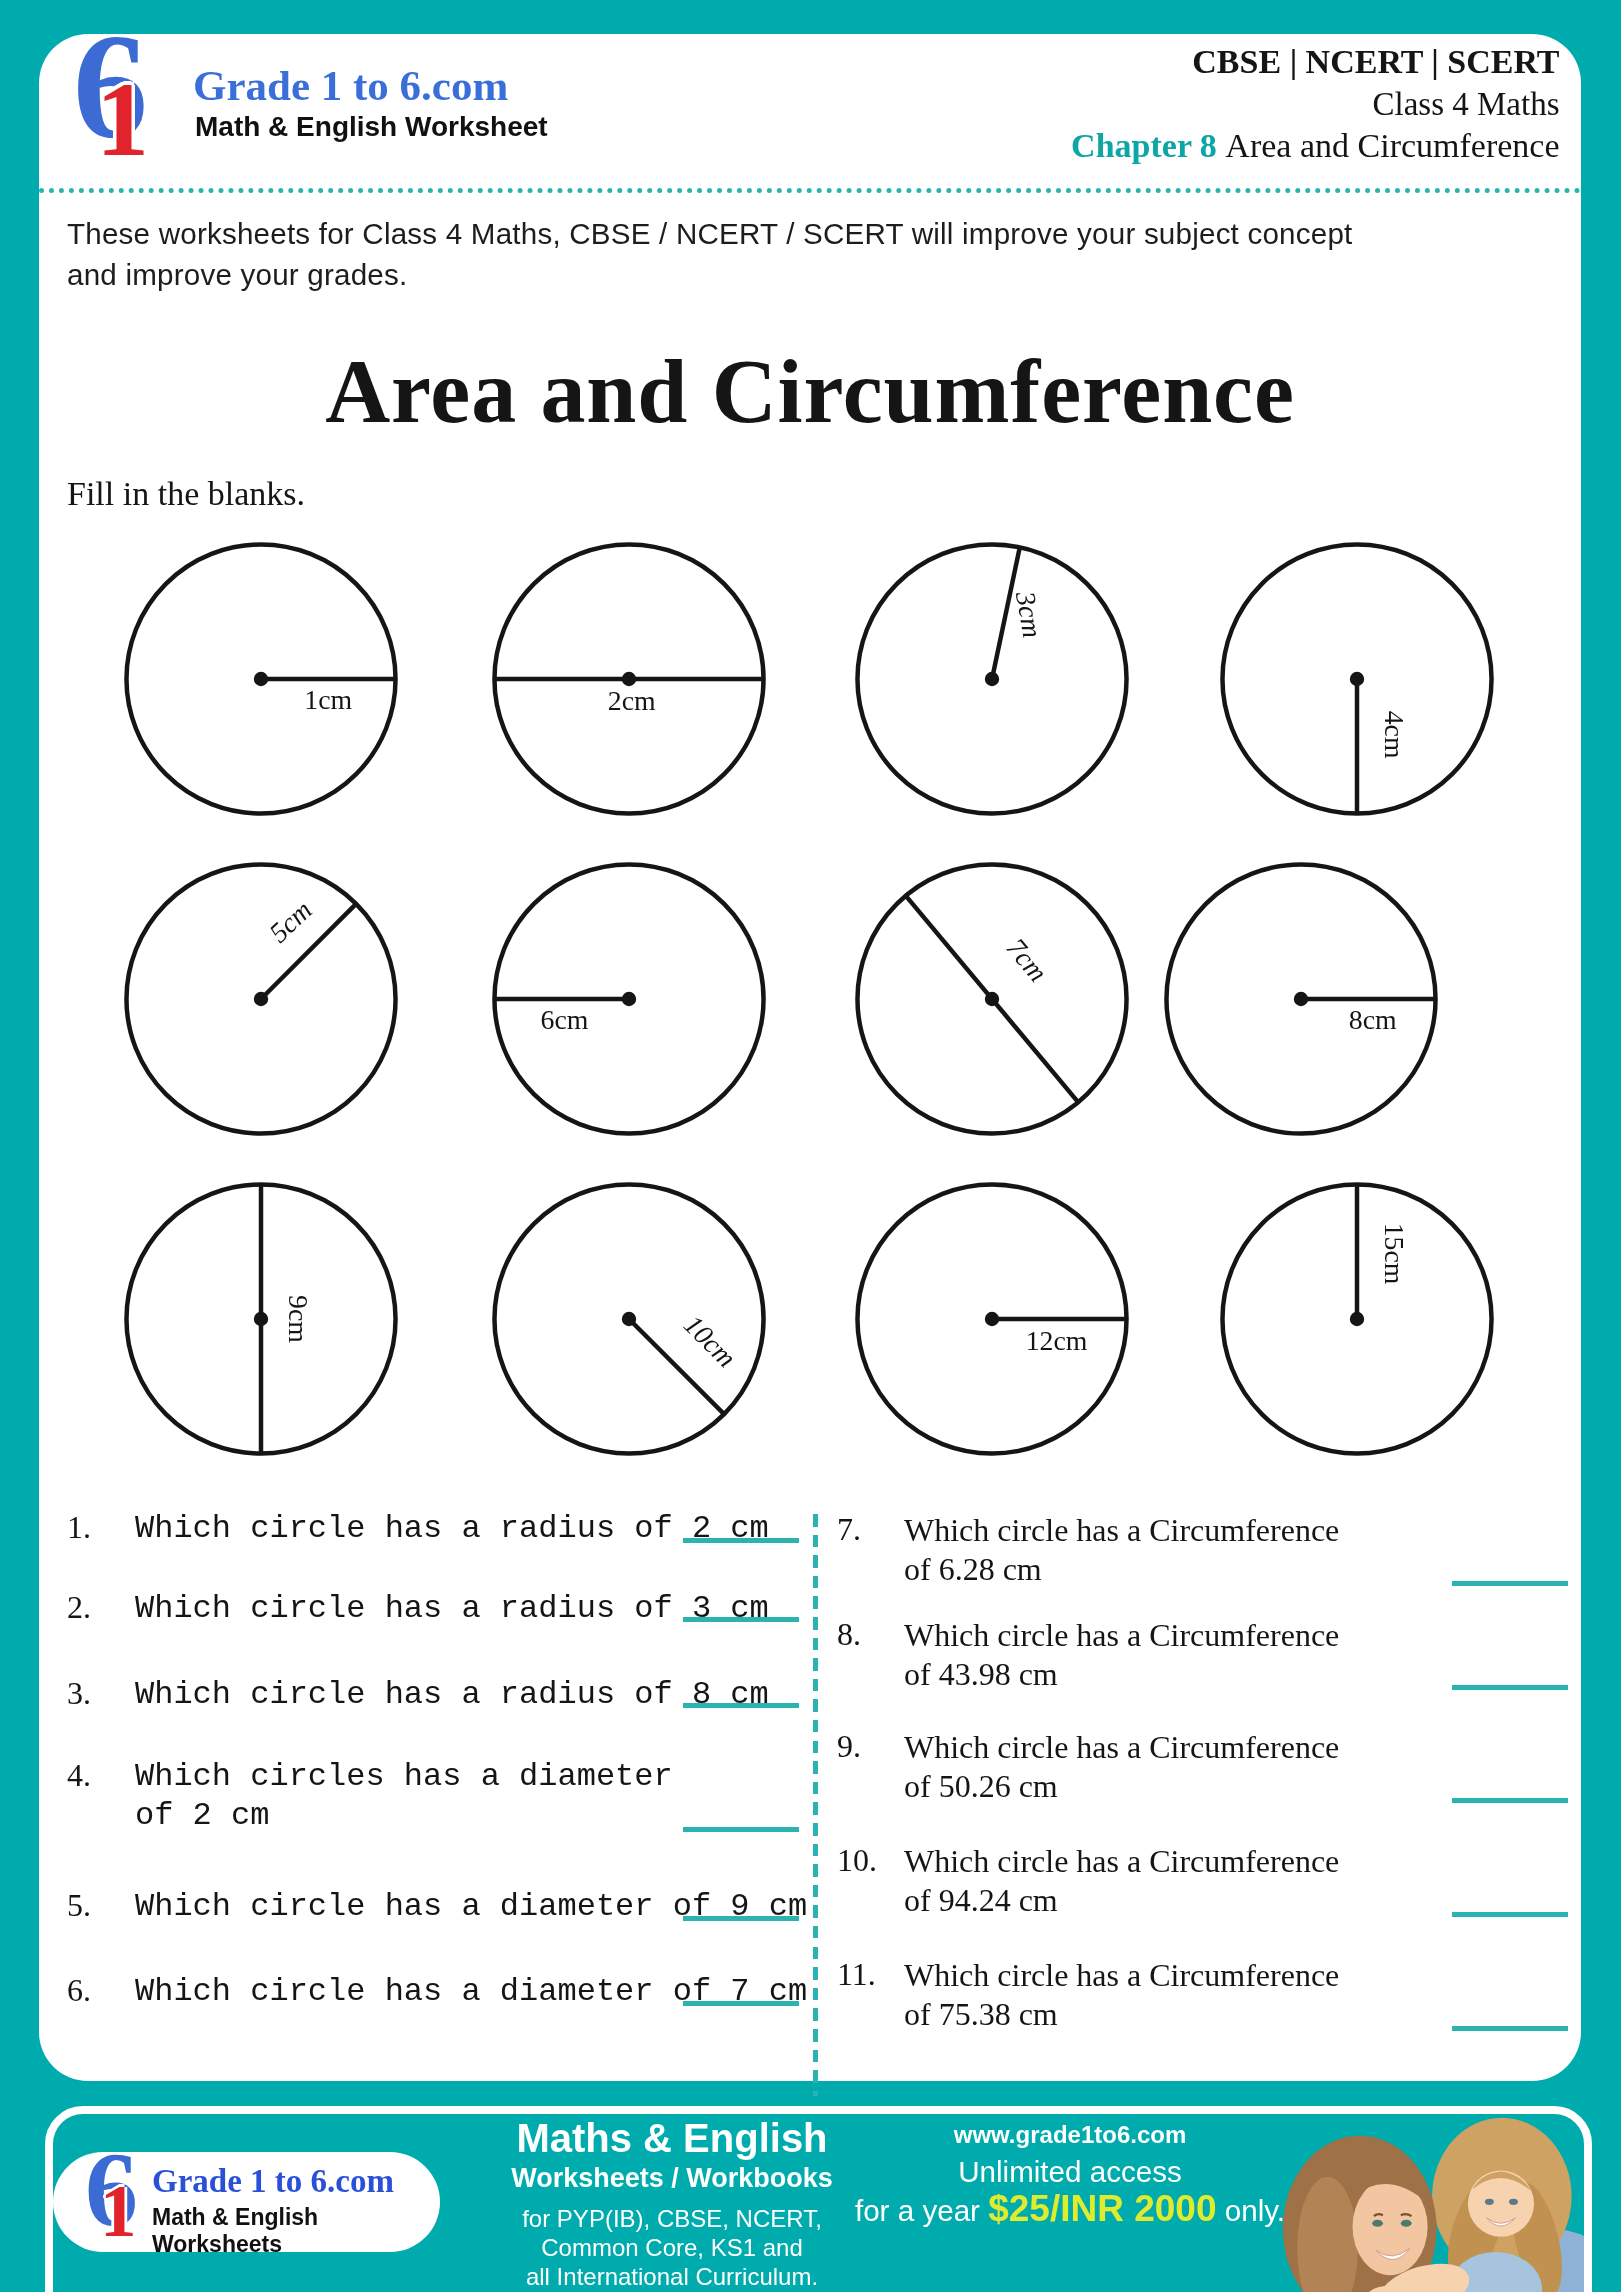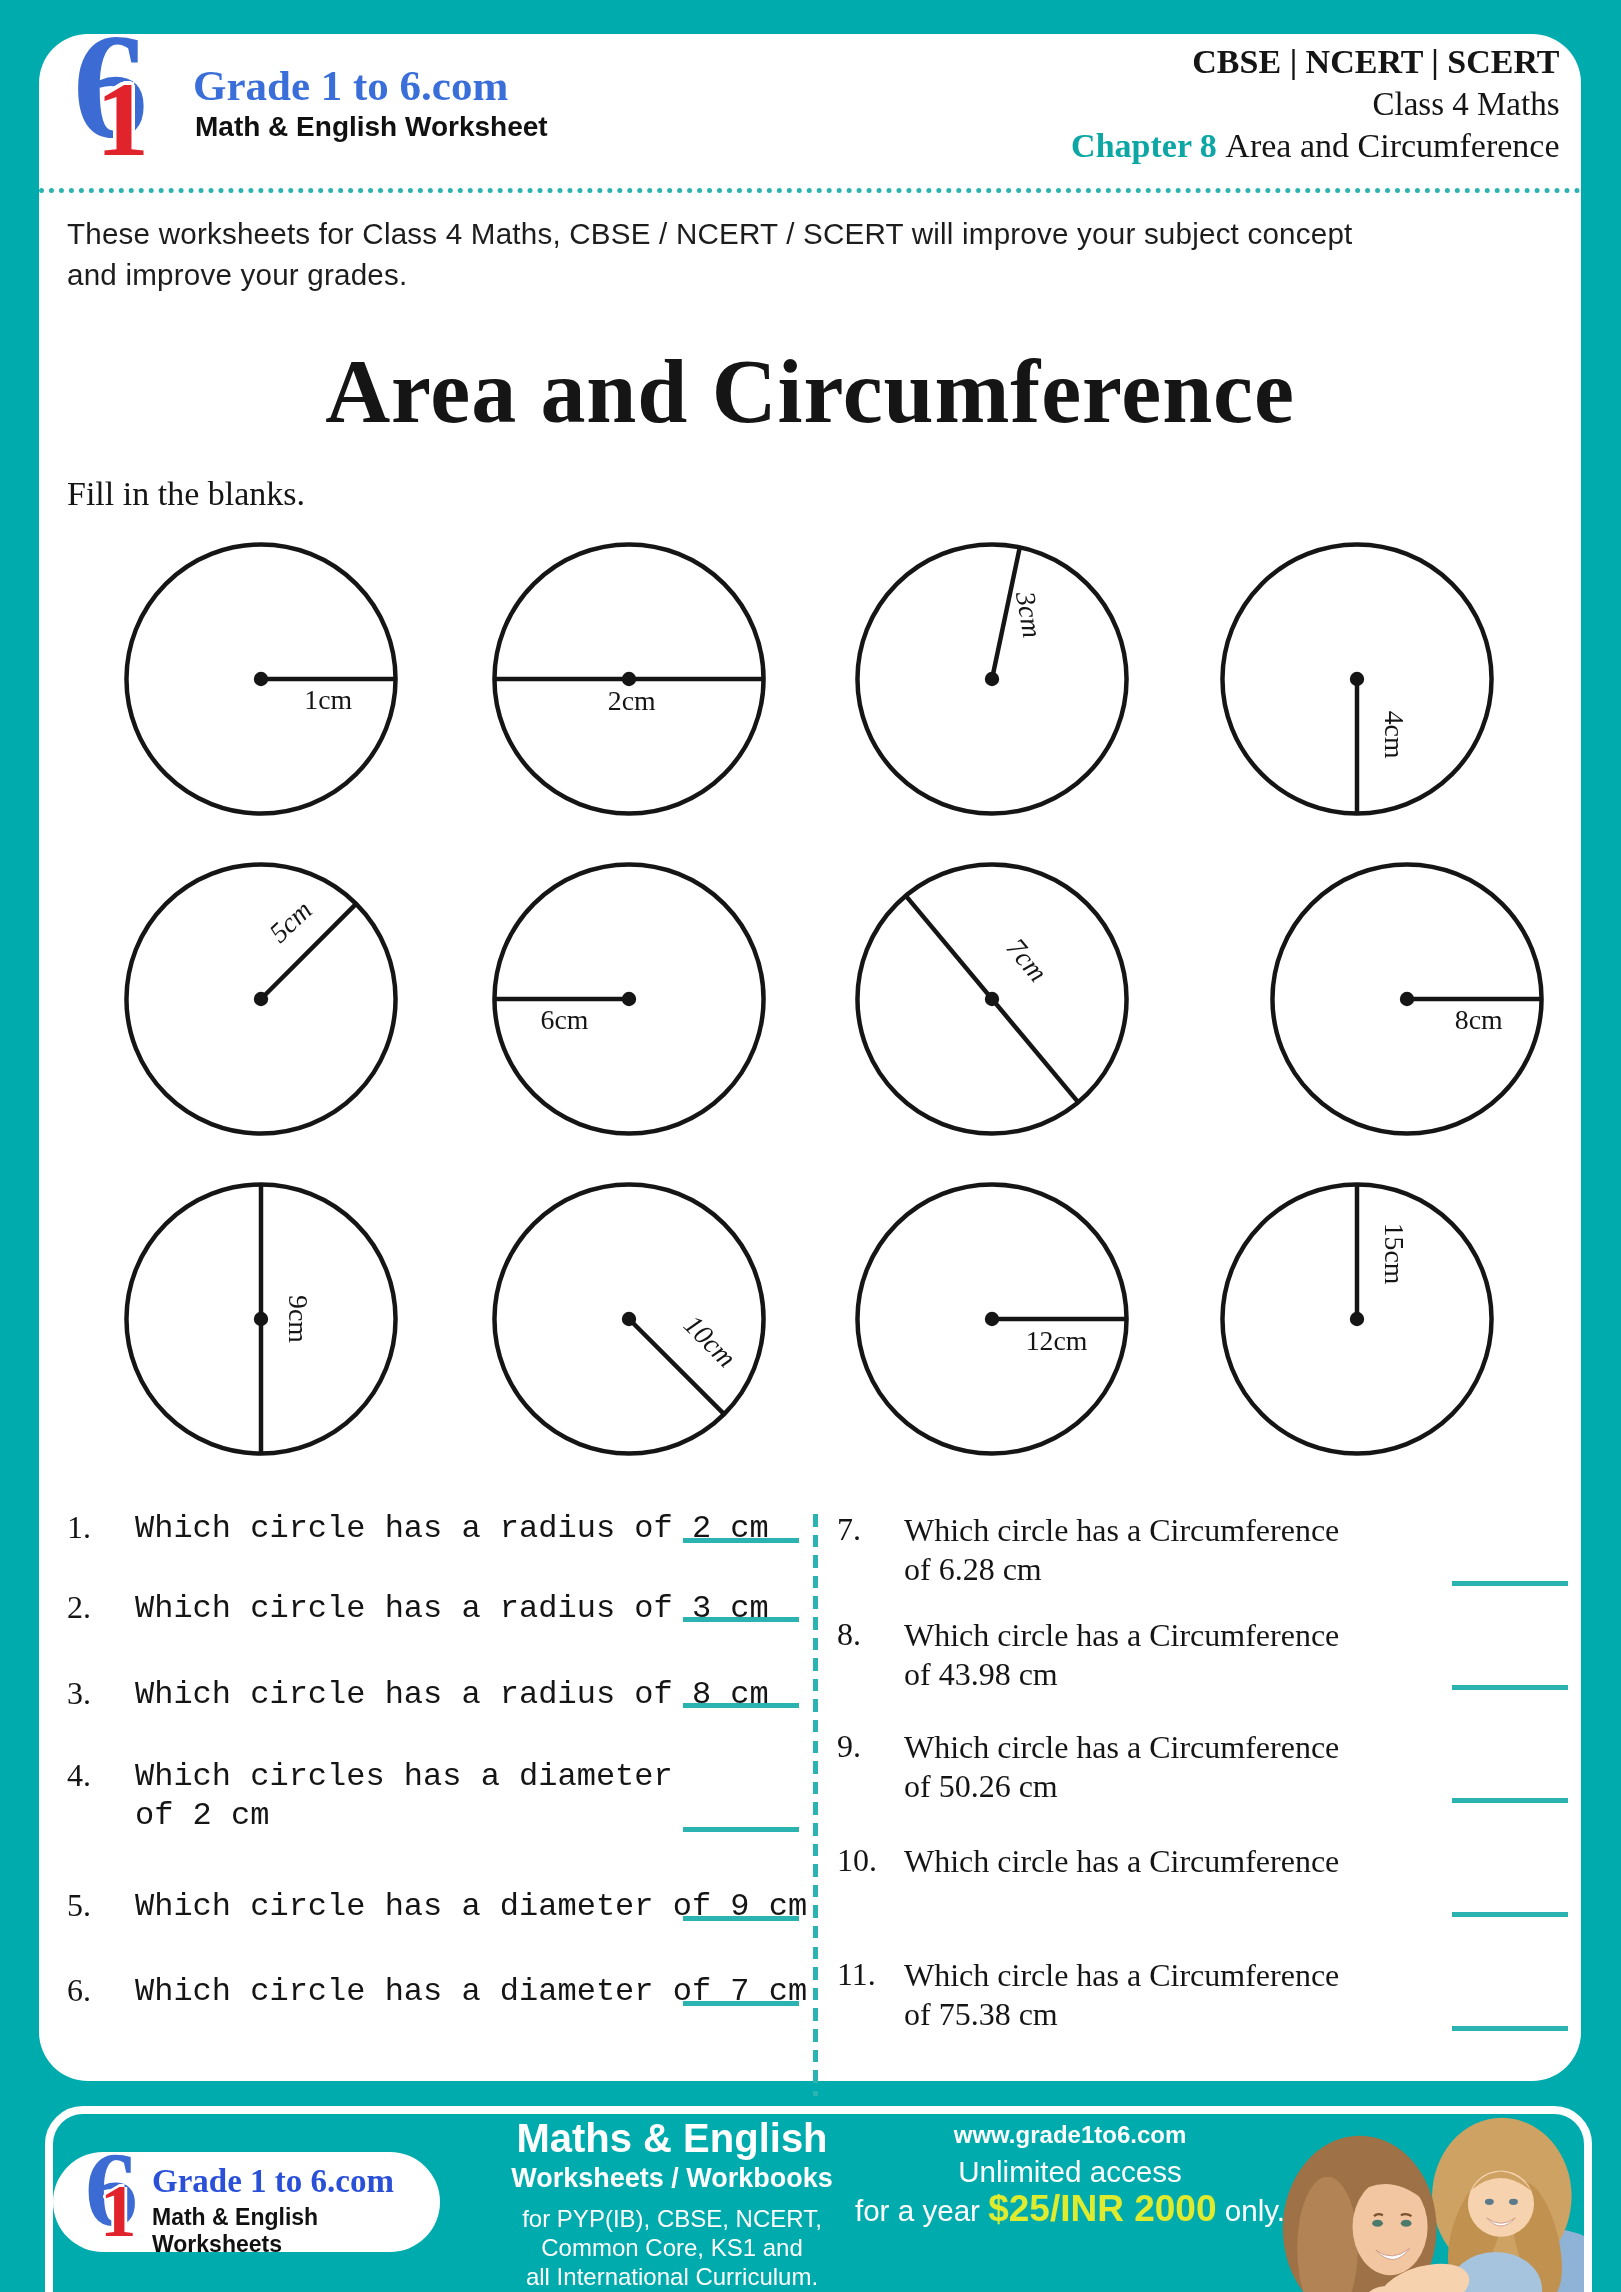--- a/index.html
+++ b/index.html
@@ -132,21 +132,21 @@
        <line x1="15" y1="165" x2="165" y2="165" stroke="#151515" stroke-width="5"></line>
        <circle cx="165" cy="165" r="8" fill="#151515"></circle>
        <text x="93" y="198" text-anchor="middle">6cm</text>
      </svg></div>
         <div class="circle-cell" style="left: 805px; top: 817px;"><svg width="296" height="296" viewBox="0 0 330 330">
        <circle cx="165" cy="165" r="150" fill="none" stroke="#151515" stroke-width="5"></circle>
        <line x1="69" y1="50" x2="261" y2="280" stroke="#151515" stroke-width="5"></line>
        <circle cx="165" cy="165" r="8" fill="#151515"></circle>
        <text x="196" y="128" text-anchor="middle" font-style="italic" transform="rotate(50 196 128)">7cm</text>
      </svg></div>
-        <div class="circle-cell" style="left: 1220px; top: 817px;"><svg width="296" height="296" viewBox="0 0 330 330">
+        <div class="circle-cell" style="left: 1114px; top: 817px;"><svg width="296" height="296" viewBox="0 0 330 330">
        <circle cx="165" cy="165" r="150" fill="none" stroke="#151515" stroke-width="5"></circle>
        <line x1="165" y1="165" x2="315" y2="165" stroke="#151515" stroke-width="5"></line>
        <circle cx="165" cy="165" r="8" fill="#151515"></circle>
        <text x="245" y="198" text-anchor="middle">8cm</text>
      </svg></div>
         <div class="circle-cell" style="left: 74px; top: 1137px;"><svg width="296" height="296" viewBox="0 0 330 330">
        <circle cx="165" cy="165" r="150" fill="none" stroke="#151515" stroke-width="5"></circle>
        <line x1="165" y1="15" x2="165" y2="315" stroke="#151515" stroke-width="5"></line>
        <circle cx="165" cy="165" r="8" fill="#151515"></circle>
        <text x="196" y="165" text-anchor="middle" transform="rotate(90 196 165)">9cm</text>
@@ -238,20 +238,21 @@
           <span class="q-text">
             <div>Which circle has a Circumference</div>
             <div>of 50.26 cm</div>
           </span>
         </div>
         <div class="blank" style="left: 1413px; top: 1764px;"></div>
         <div class="q-row" style="left: 798px; top: 1808px;">
           <span class="q-num">10.</span>
           <span class="q-text">
             <div>Which circle has a Circumference</div>
+            <div>of 94.24 cm</div>
           </span>
         </div>
         <div class="blank" style="left: 1413px; top: 1878px;"></div>
         <div class="q-row" style="left: 798px; top: 1922px;">
           <span class="q-num">11.</span>
           <span class="q-text">
             <div>Which circle has a Circumference</div>
             <div>of 75.38 cm</div>
           </span>
         </div>

